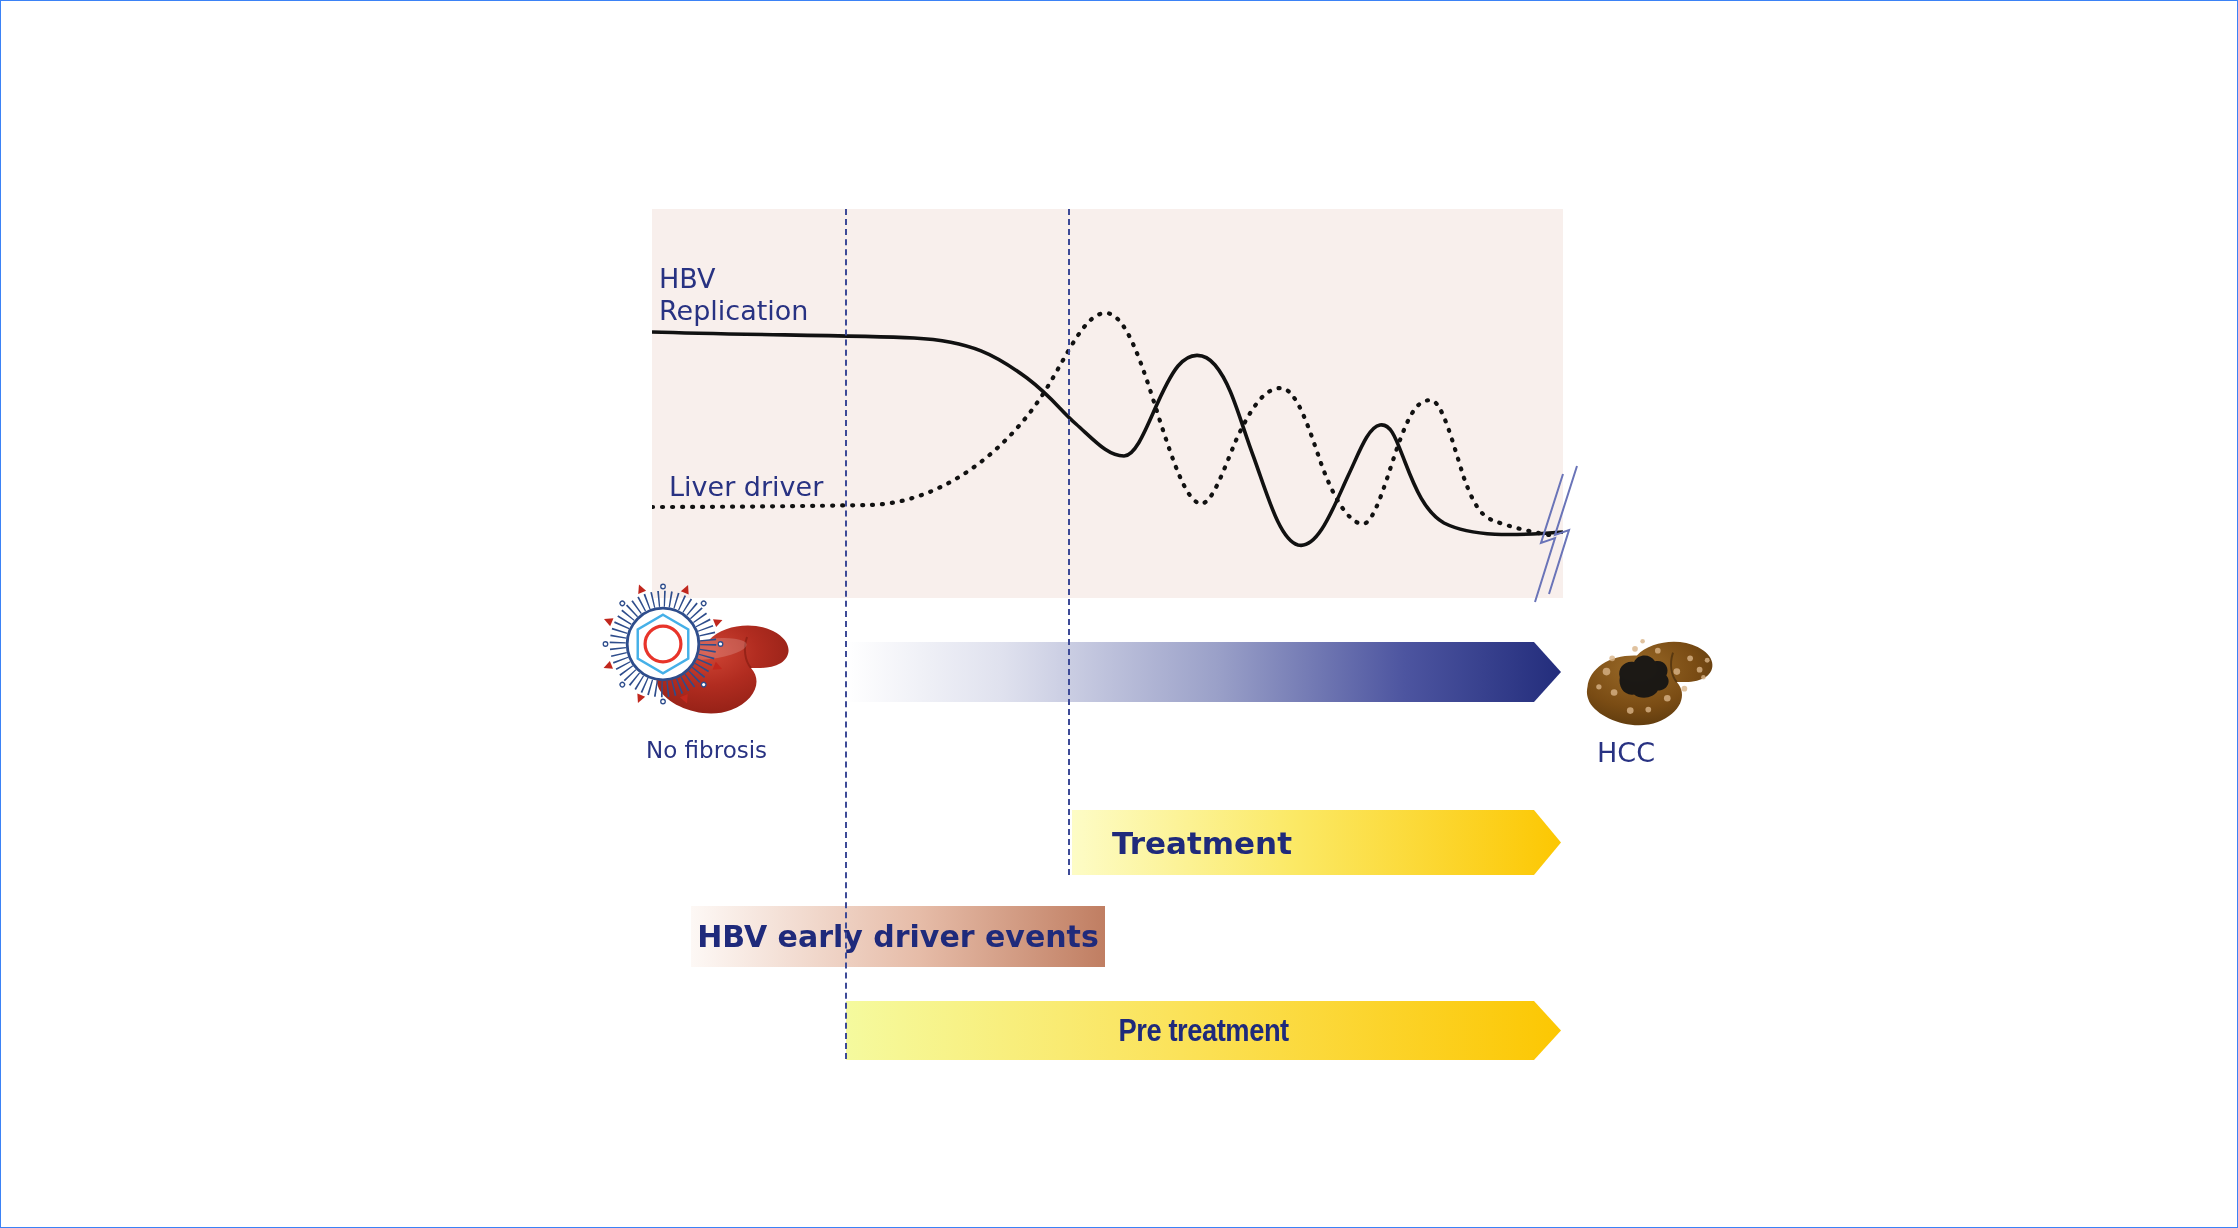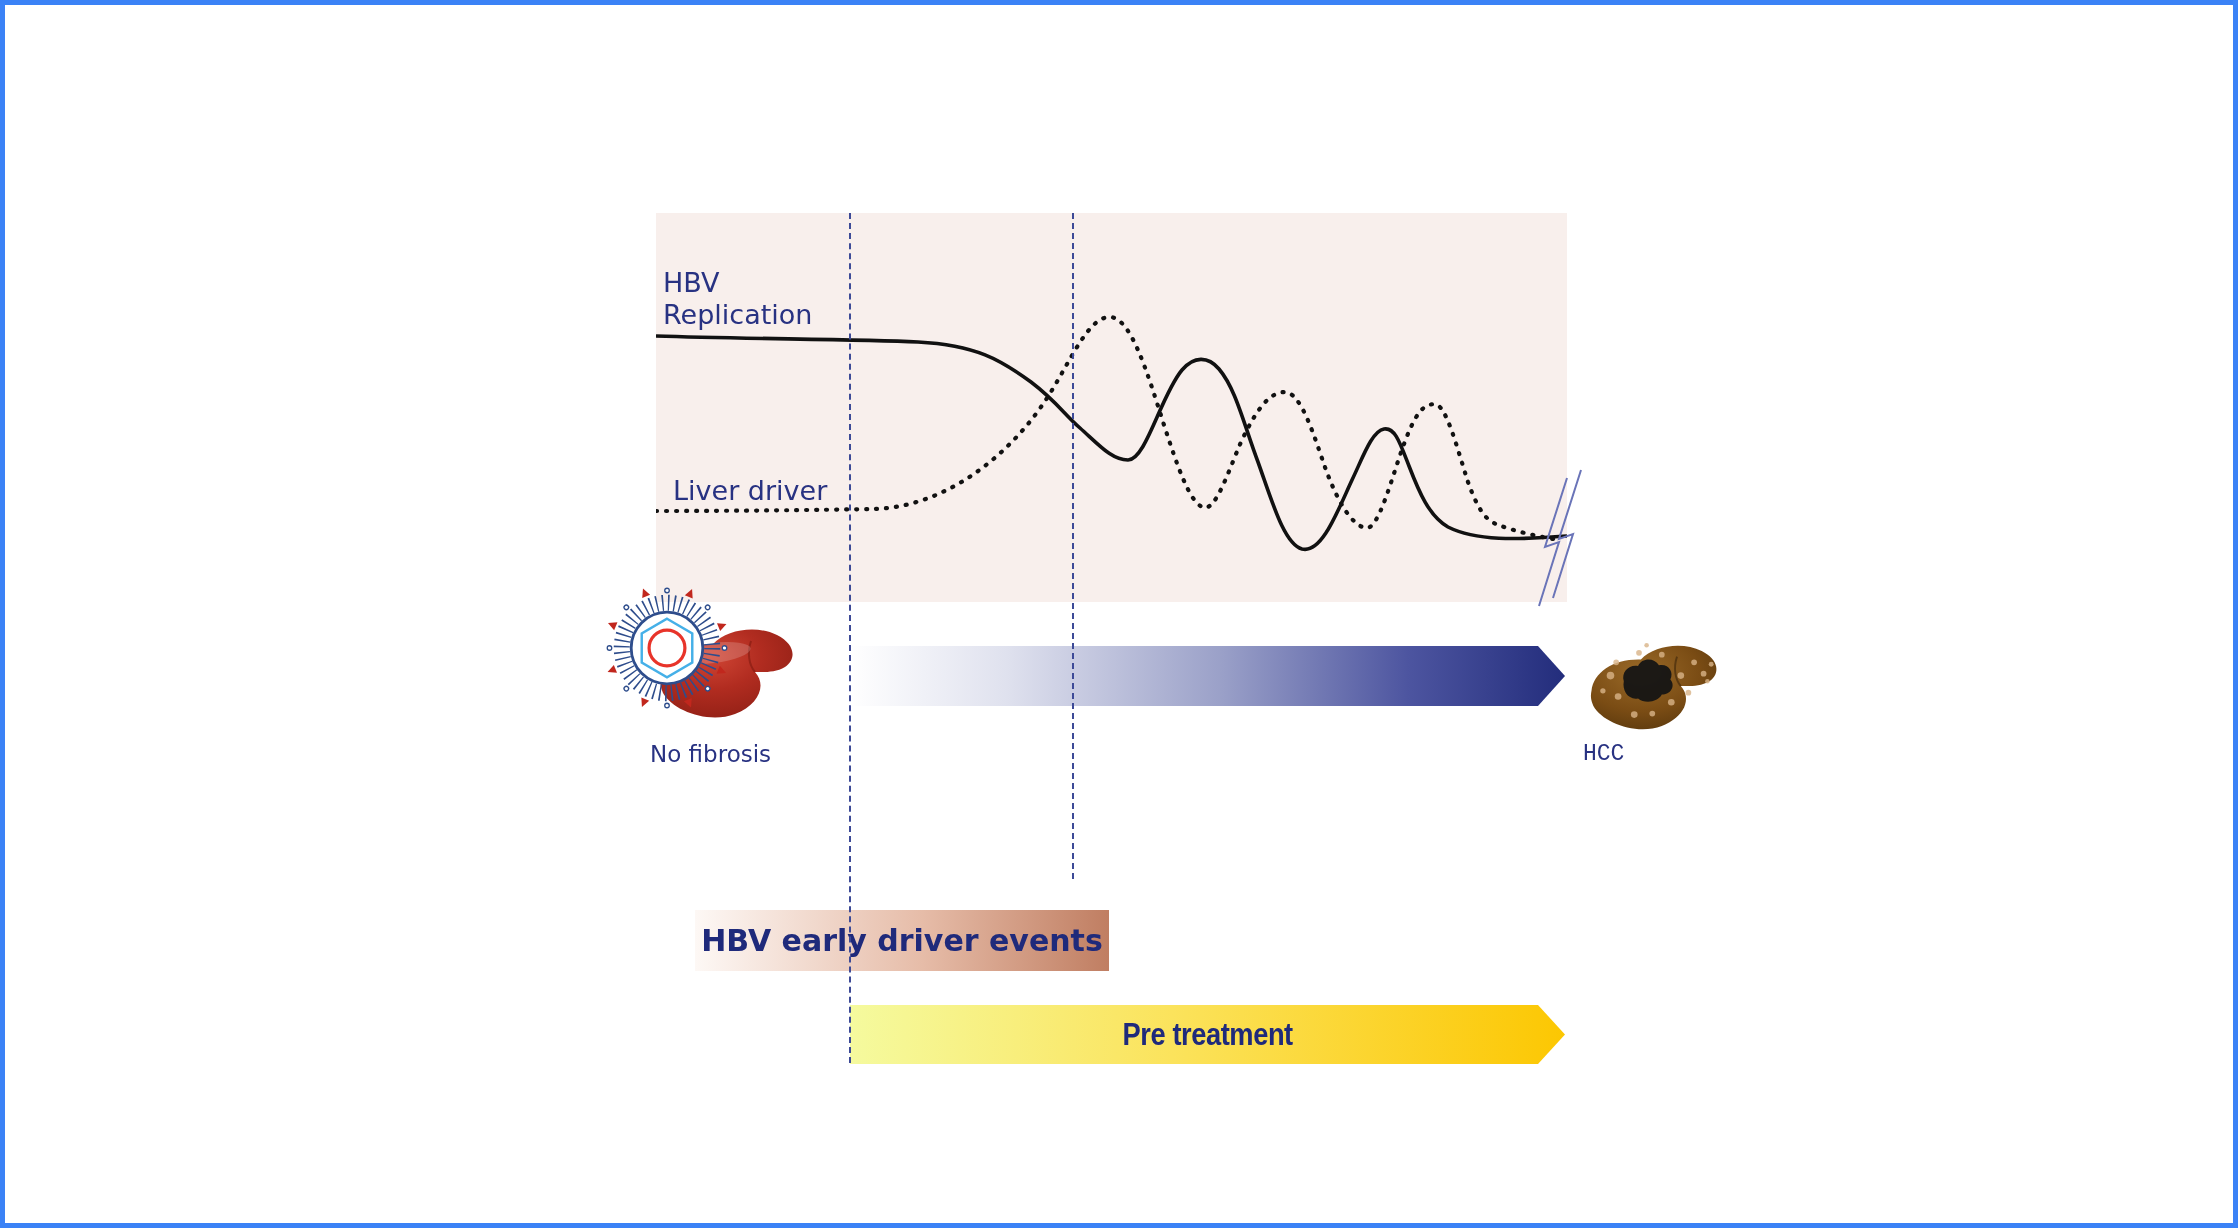--- a/index.html
+++ b/index.html
@@ -1,30 +1,30 @@
 <!DOCTYPE html>
 <html><head>
 <meta charset="utf-8">
 <style>
   html,body{margin:0;padding:0;background:#ffffff;}
   #canvas{
     position:relative;width:2238px;height:1228px;background:#ffffff;
-    border:5px solid #3b82f6;box-sizing:border-box;overflow:hidden;
+    border:1px solid #3b82f6;box-sizing:border-box;overflow:hidden;
     font-family:"DejaVu Sans","Liberation Sans",sans-serif;
   }
   .abs{position:absolute;}
   
   #chart-panel{left:651px;top:208px;width:911px;height:389px;background:#f8efec;}
   #curves{position:absolute;left:0;top:0;width:100%;height:100%;}
   
   .navy-label{color:#283282;}
   #hbv-label{left:658px;top:262px;font-size:27px;line-height:1.18;white-space:pre-line;}
   #liver-damage-label{left:668px;top:470px;font-size:27px;}
   #no-fibrosis-label{left:645px;top:736px;width:175px;font-size:23px;}
-  #hcc-label{left:1578px;top:736px;width:76px;text-align:left;font-size:23px;font-family:Liberation Mono, monospace;}
+  #hcc-label{left:1578px;top:736px;width:76px;text-align:right;font-size:27px;}
   
   .vdash{width:0;border-left:2px dashed #3d4a97;z-index:30;}
   #dash-1{left:844px;top:208px;height:850px;}
   #dash-2{left:1067px;top:208px;height:666px;}
   
   .arrow{clip-path:polygon(0 0,calc(100% - 27px) 0,100% 50%,calc(100% - 27px) 100%,0 100%);
          display:flex;align-items:center;}
   #progression-arrow{left:845px;top:641px;width:715px;height:60px;
      background:linear-gradient(90deg,#ffffff 0%,#dfe1ee 22%,#9aa0c8 52%,#4d55a0 78%,#232d7c 100%);}
   #treatment-arrow{left:1071px;top:809px;width:489px;height:65px;
@@ -165,20 +165,23 @@
         <circle cx="128" cy="42" r="3"></circle>
       <circle cx="136" cy="32" r="2.6"></circle>
         <circle cx="132" cy="50" r="2.4"></circle>
         <circle cx="22" cy="60" r="2.8"></circle>
       <circle cx="68" cy="12" r="2.4"></circle>
     </g>
   </svg>
 
   <div id="hcc-label" class="abs navy-label">HCC</div>
 
+  <div id="treatment-arrow" class="abs arrow">
+    <span id="treatment-text" class="band-text">Treatment</span>
+  </div>
 
   <div id="driver-box" class="abs">
     <span id="driver-text" class="band-text">HBV early driver events</span>
   </div>
 
   <div id="pretreatment-arrow" class="abs arrow">
     <span id="pretreatment-text" class="band-text">Pre treatment</span>
   </div>
 
   <div id="dash-1" class="abs vdash"></div>

